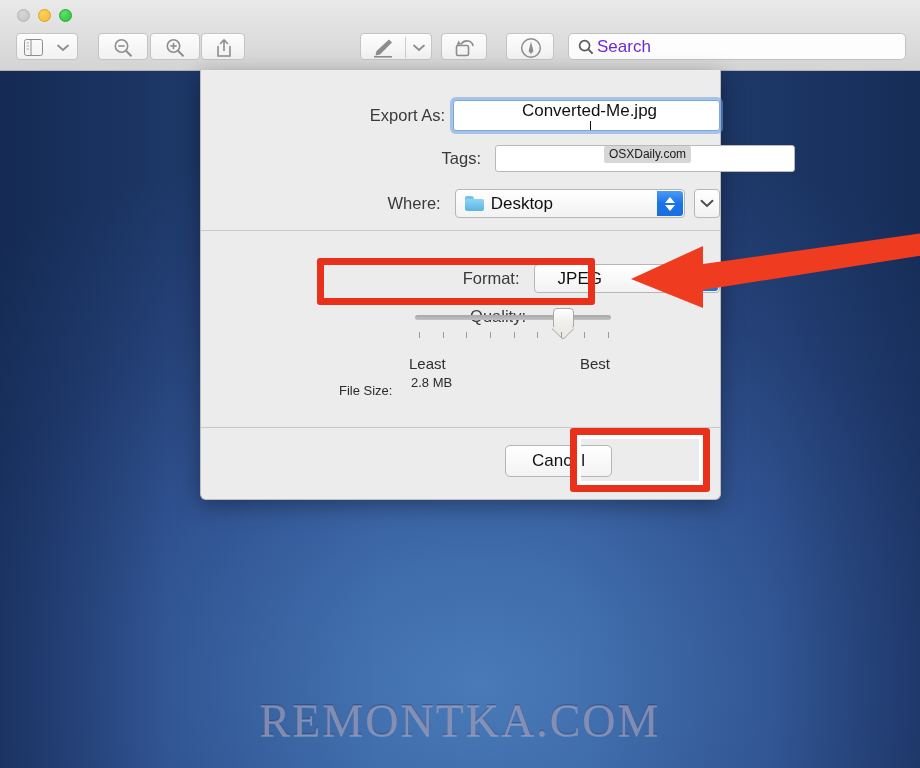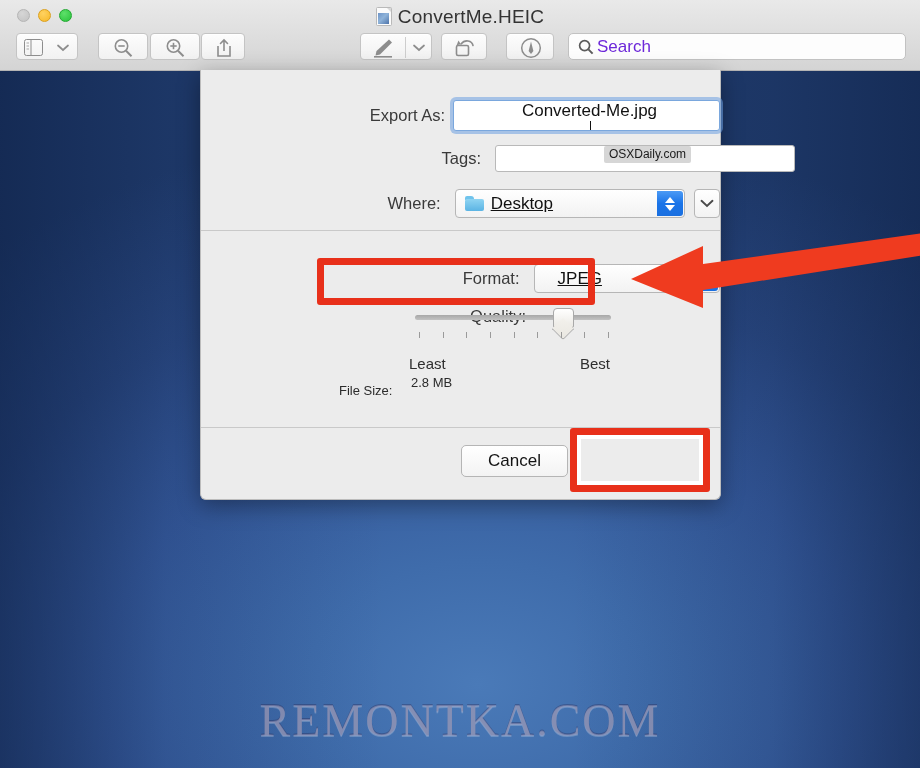--- a/index.html
+++ b/index.html
@@ -213,21 +213,20 @@
     box-sizing: border-box;
     background: linear-gradient(to bottom, #ffffff, #f2f2f2);
     border: 1px solid #b6b6b6;
     border-radius: 4px;
     display: flex;
     align-items: center;
     position: relative;
     font-size: 17px;
     color: #101010;
     padding-left: 9px;
-    text-decoration: underline;
   }
   .stepper-blue {
     position: absolute;
     right: 1px; top: 1px; bottom: 1px;
     width: 26px;
     background: linear-gradient(to bottom, #4b9af5 0%, #1a74e8 50%, #1a6fe0 100%);
     border-radius: 0 3px 3px 0;
     display: flex;
     flex-direction: column;
     align-items: center;
@@ -330,20 +329,21 @@
 
   
   .dlg-button {
     position: absolute;
     box-sizing: border-box;
     display: flex;
     align-items: center;
     justify-content: center;
     font-size: 17px;
     border-radius: 5px;
+    margin-left: 44px;
   }
   .btn-cancel {
     background: linear-gradient(to bottom, #ffffff, #f3f3f3);
     border: 1px solid #b5b5b5;
     color: #131313;
   }
   .btn-save {
     background: linear-gradient(to bottom, #5ca8f7 0%, #2f7ff0 48%, #1f66dd 52%, #2a7bee 100%);
     border: 1px solid #1f63c9;
     color: #eaf4ff;
@@ -383,23 +383,20 @@
   <div class="watermark">REMONTKA.COM</div>
 
   <div class="window-titlebar">
 
     <div class="traffic-lights">
       <div class="tl tl-close"></div>
       <div class="tl tl-min"></div>
       <div class="tl tl-max"></div>
     </div>
 
-    <div class="window-title">
-      <span class="win-title-icon"></span><span>ConvertMe.HEIC</span>
-    </div>
 
     <div class="toolbar-row">
 
       <div class="tbtn" style="left:16px; top:1px; width:62px; height:27px;">
         <svg class="icon-svg" style="position:absolute;left:7px;top:5px;" width="19" height="17" viewBox="0 0 19 17">
           <rect x="0.5" y="0.5" width="18" height="16" rx="2" fill="none" stroke="#8d8d8d"></rect>
           <line x1="7" y1="1" x2="7" y2="16" stroke="#8d8d8d"></line>
           <line x1="2.5" y1="4" x2="5" y2="4" stroke="#a9a9a9"></line>
           <line x1="2.5" y1="7" x2="5" y2="7" stroke="#a9a9a9"></line>
           <line x1="2.5" y1="10" x2="5" y2="10" stroke="#a9a9a9"></line>

